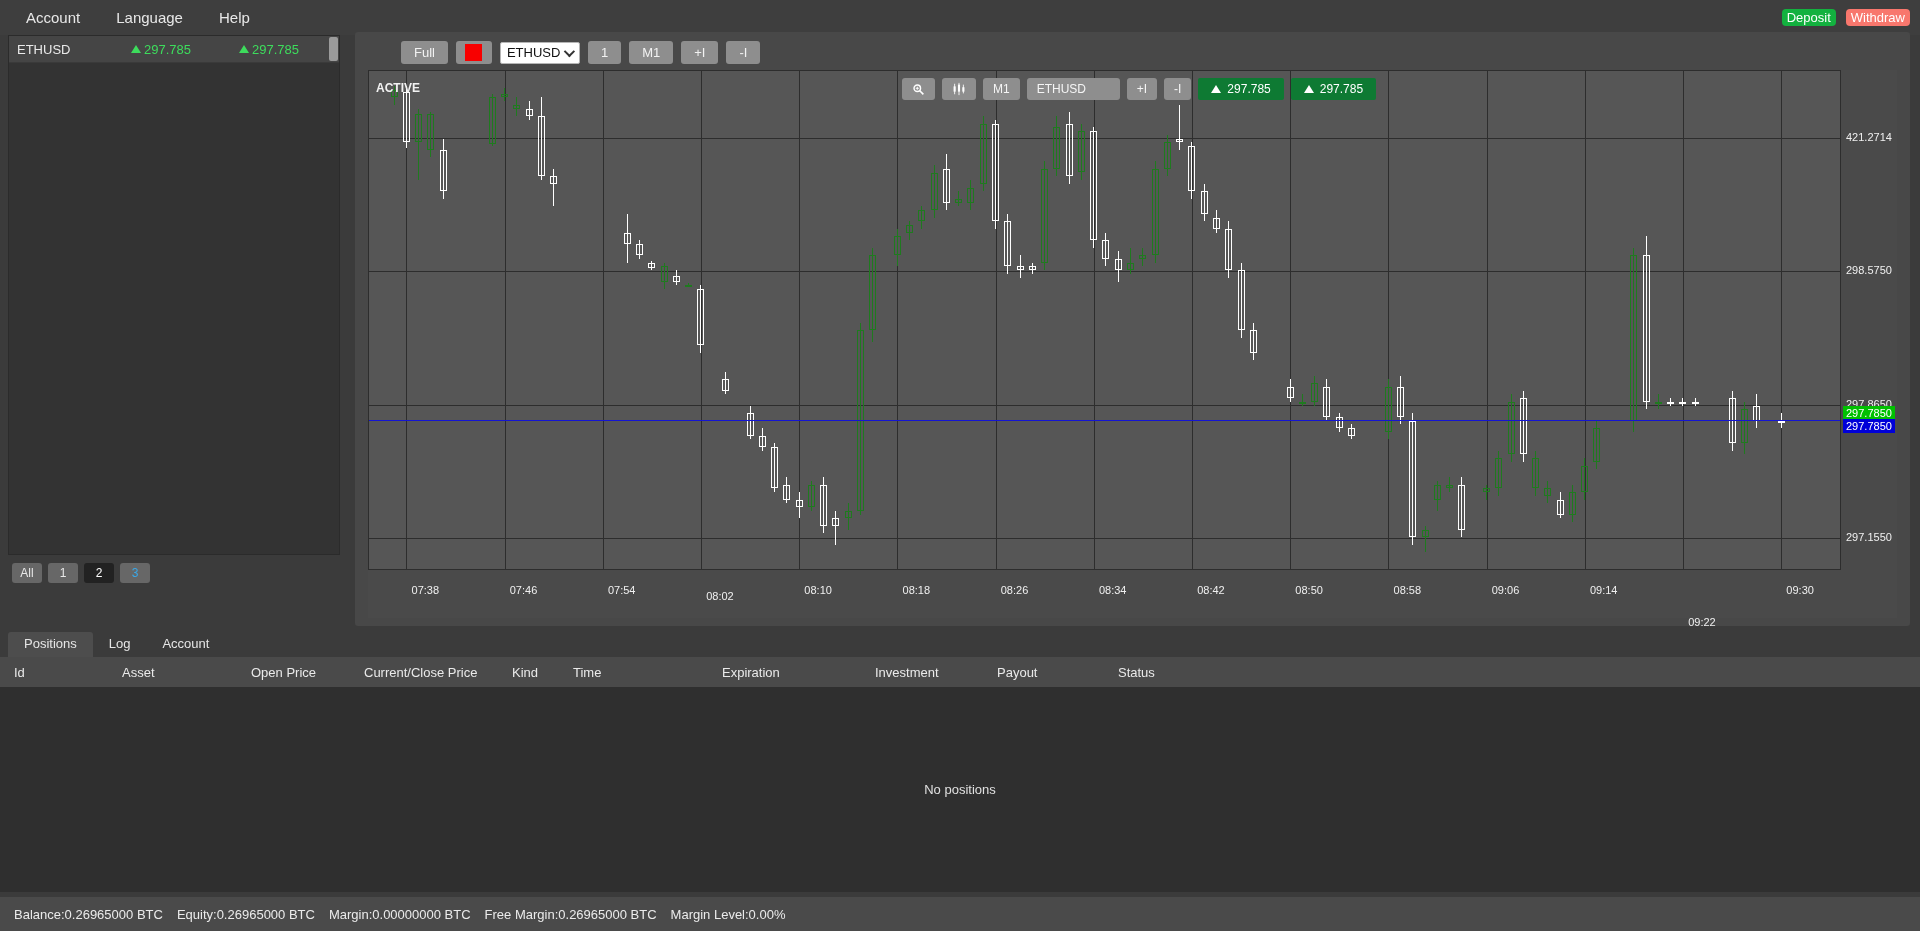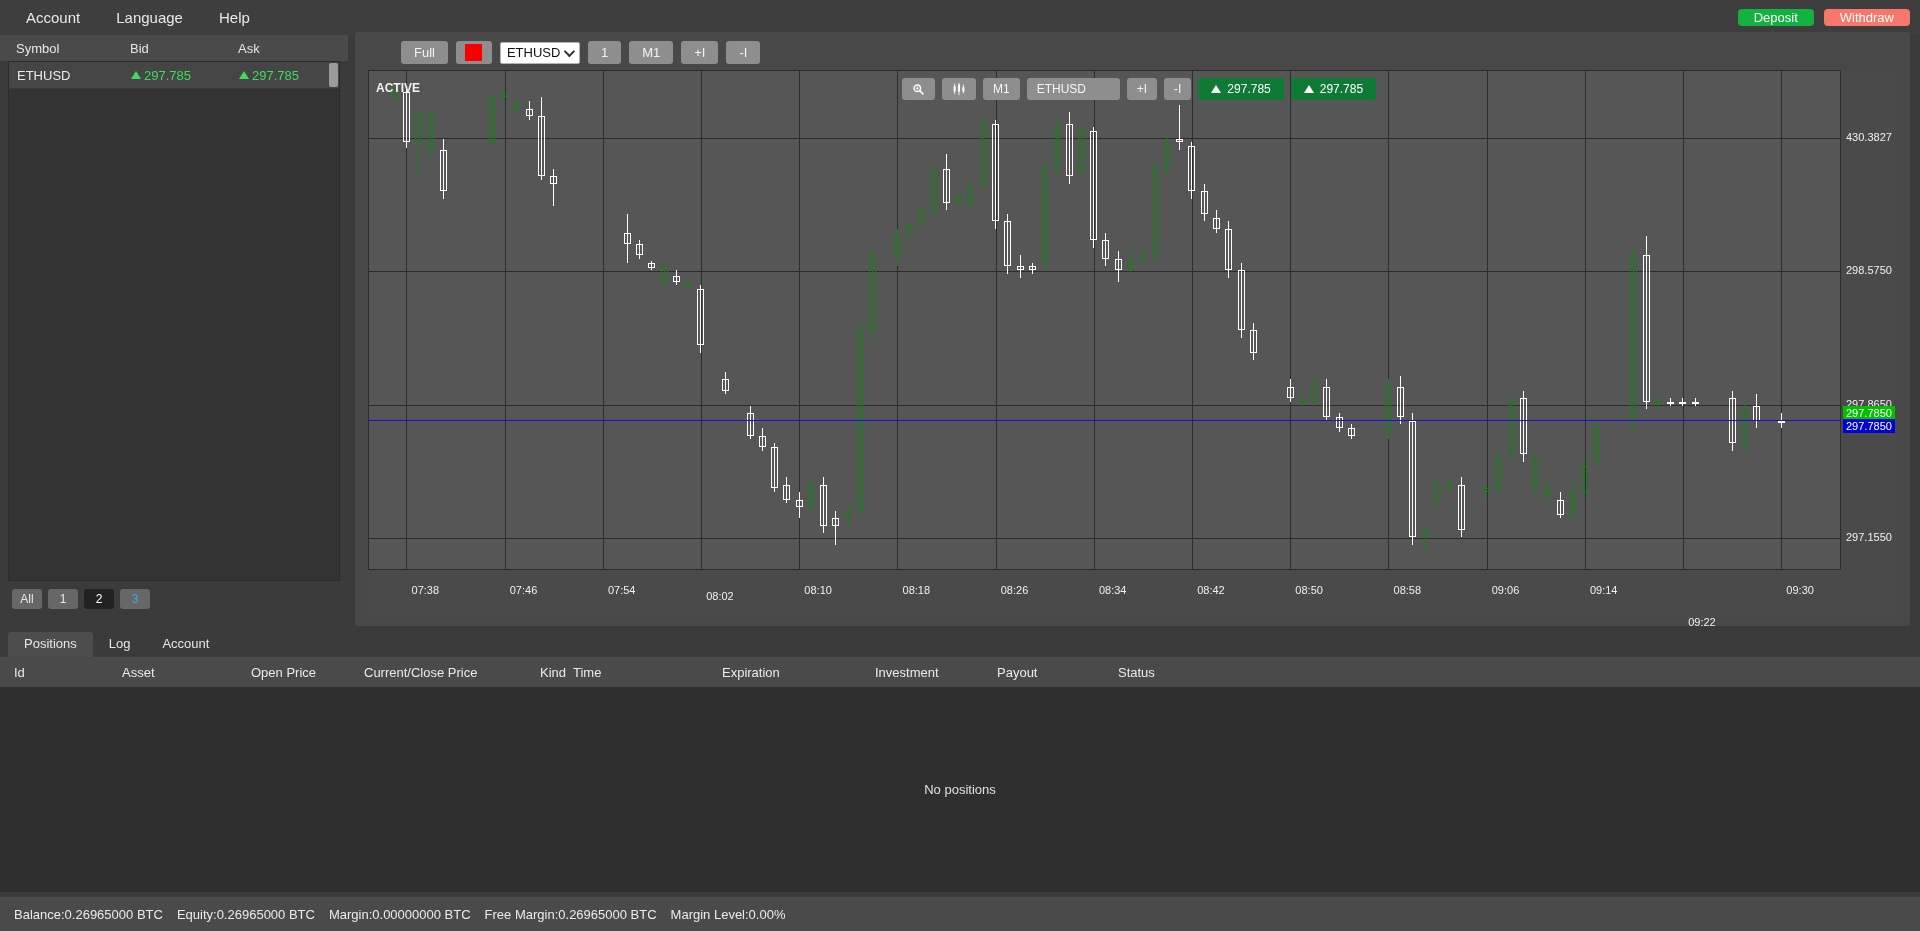--- a/index.html
+++ b/index.html
@@ -19,21 +19,21 @@
   }
   .menu-item {
     color: #e8e8e8; font-size: 15px; padding: 0 18px; line-height: 35px;
     cursor: default;
   }
   .menu-item:first-child { margin-left: 8px; }
   .menubar-spacer { flex: 1; }
   .topbtn {
     height: 17px; border-radius: 4px; color: #fff; font-size: 13px;
     display: flex; align-items: center; justify-content: center;
-    padding: 0 16px; margin-right: 10px; cursor: pointer; border: none;
+    padding: 0 5px; margin-right: 10px; cursor: pointer; border: none;
     font-family: "Liberation Sans", sans-serif;
   }
   .topbtn.deposit { background: #13b13f; }
   .topbtn.withdraw { background: #f8776d; }
 
   
   .left-panel {
     position: absolute; left: 0; top: 35px; width: 348px; height: 605px;
     background: #3b3b3b;
   }
@@ -207,25 +207,20 @@
 <div class="menubar">
   <div class="menu-item">Account</div>
   <div class="menu-item">Language</div>
   <div class="menu-item">Help</div>
   <div class="menubar-spacer"></div>
   <div class="topbtn deposit">Deposit</div>
   <div class="topbtn withdraw">Withdraw</div>
 </div>
 
 <div class="left-panel">
-  <div class="symbols-header">
-    <div class="col col-symbol">Symbol</div>
-    <div class="col col-bid">Bid</div>
-    <div class="col col-ask">Ask</div>
-  </div>
   <div class="symbols-body">
     <div class="symbol-row">
       <div class="cell col-symbol">ETHUSD</div>
       <div class="cell col-bid price">
         <span class="arrow-up"></span>
         <span>297.785</span>
       </div>
       <div class="cell col-ask price">
         <span class="arrow-up"></span>
         <span>297.785</span>
@@ -681,21 +676,21 @@
         <span class="arrow-up"></span>
         <span>297.785</span>
       </div>
       <div class="ov-price">
         <span class="arrow-up"></span>
         <span>297.785</span>
       </div>
     </div>
 
     <div class="price-axis" id="price-axis">
-        <div class="price-tick" style="top: 66.7293px;">430.3827</div>
+        <div class="price-tick" style="top: 66.7293px;">421.2714</div>
         <div class="price-tick" style="top: 200.188px;">298.5750</div>
         <div class="price-tick" style="top: 333.647px;">297.8650</div>
         <div class="price-tick" style="top: 467.105px;">297.1550</div>
         <div class="price-badge green" style="top: 342.684px;">297.7850</div>
         <div class="price-badge blue" style="top: 355.684px;">297.7850</div>
       </div>
     <div class="time-axis" id="time-axis">
         <div class="time-tick" style="left: 57.316px;">07:38</div>
         <div class="time-tick" style="left: 155.516px;">07:46</div>
         <div class="time-tick" style="left: 253.716px;">07:54</div>
@@ -719,21 +714,21 @@
   <div class="bottom-tabs">
     <div class="btab active">Positions</div>
     <div class="btab">Log</div>
     <div class="btab">Account</div>
   </div>
   <div class="table-header" id="pos-header" style="position: relative;">
       <div class="th" style="position: absolute; left: 14px;">Id</div>
       <div class="th" style="position: absolute; left: 122px;">Asset</div>
       <div class="th" style="position: absolute; left: 251px;">Open Price</div>
       <div class="th" style="position: absolute; left: 364px;">Current/Close Price</div>
-      <div class="th" style="position: absolute; left: 540px; text-align: center;">Kind</div>
+      <div class="th" style="position: absolute; left: 512px; text-align: center;">Kind</div>
       <div class="th" style="position: absolute; left: 573px;">Time</div>
       <div class="th" style="position: absolute; left: 722px;">Expiration</div>
       <div class="th" style="position: absolute; left: 875px;">Investment</div>
       <div class="th" style="position: absolute; left: 997px;">Payout</div>
       <div class="th" style="position: absolute; left: 1118px;">Status</div>
     </div>
   <div class="table-body">
     <div class="empty-msg">No positions</div>
   </div>
 </div>

